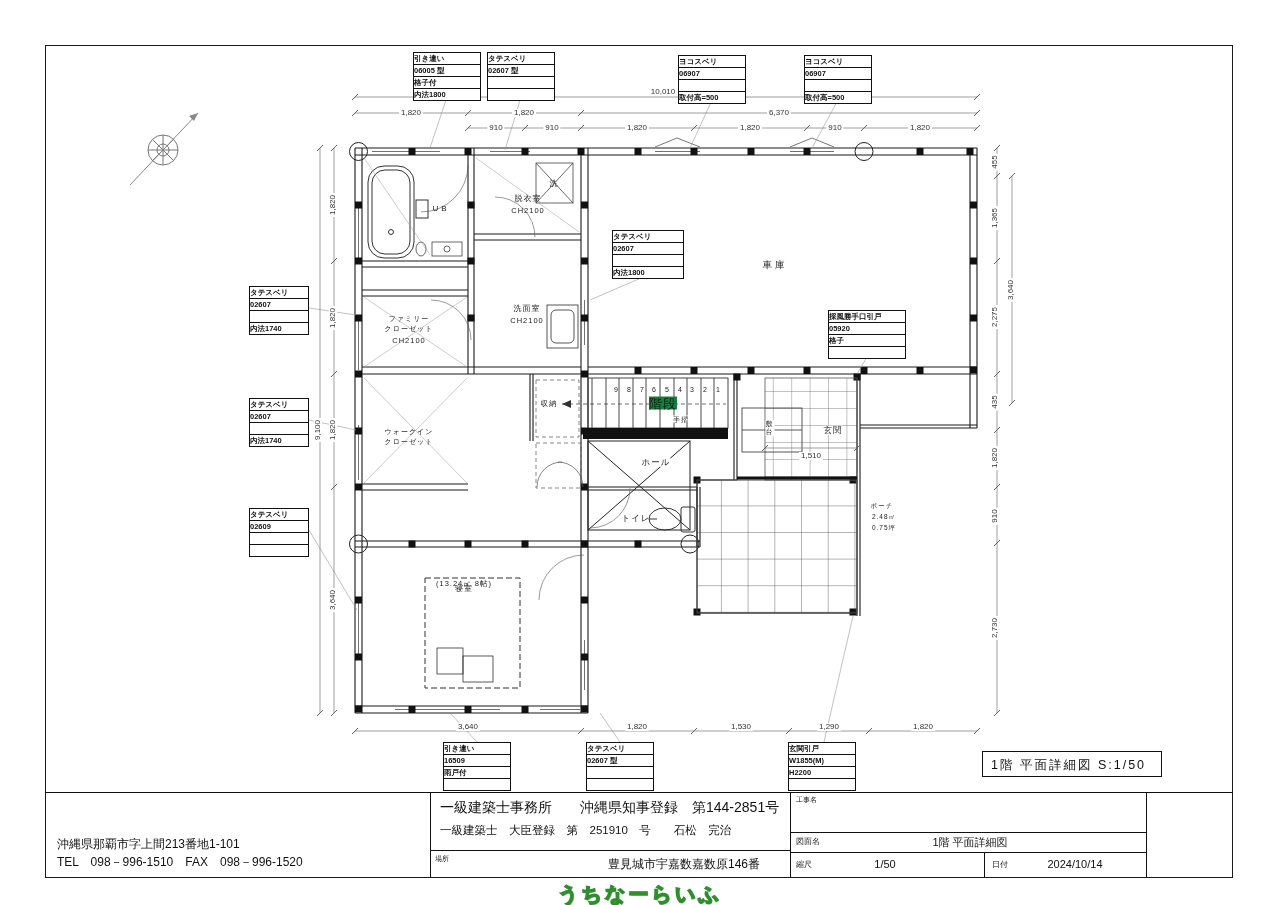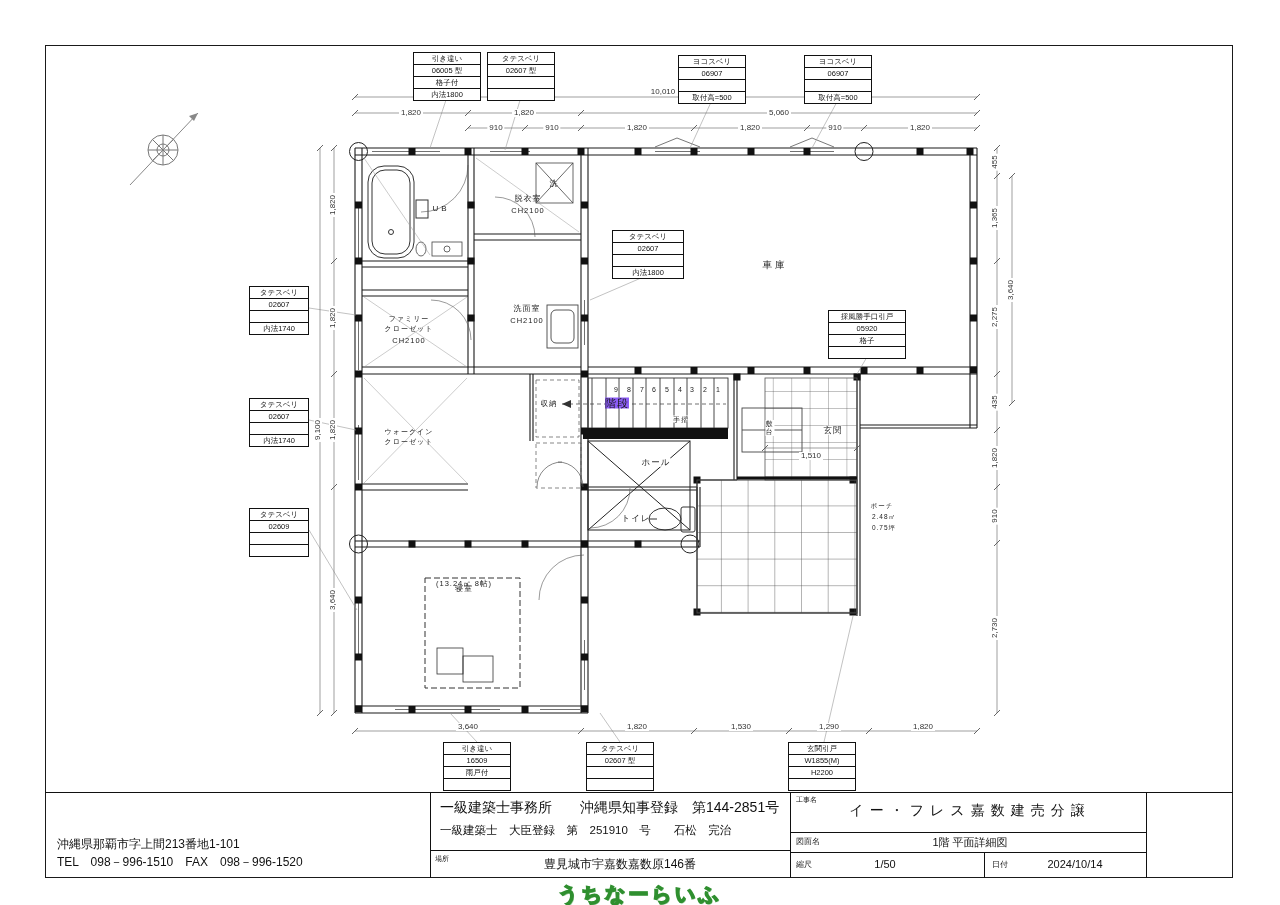--- a/index.html
+++ b/index.html
@@ -10,22 +10,22 @@
   svg{position:absolute;left:0;top:0;}
   
   .lbl{position:absolute;white-space:nowrap;color:#222;
        transform:translate(-50%,-50%);line-height:1;z-index:2;}
   .vlbl{position:absolute;white-space:nowrap;color:#222;
         transform:translate(-50%,-50%) rotate(-90deg);line-height:1;z-index:2;}
   .dim{font-size:8px;background:#fff;padding:0 2px;color:#333;}
   .room{font-size:8px;letter-spacing:1px;color:#1a1a1a;}
   
   .spec{position:absolute;border:1.4px solid #111;background:#fff;z-index:3;box-sizing:border-box;}
-  .spec .r{height:11px;line-height:11px;font-size:7.5px;text-align:center;
-           border-top:1px solid #111;overflow:hidden;white-space:nowrap;color:#111;}
+  .spec .r{height:11px;line-height:11px;font-size:7.5px;text-align:left;
+           border-top:1px solid #111;overflow:hidden;white-space:nowrap;color:#111;font-weight:bold;}
   .spec .r:first-child{border-top:0;}
   
   .plan-title{position:absolute;left:982px;top:751px;width:180px;height:26px;
               border:1.2px solid #111;background:#fff;font-size:12.5px;color:#111;
               line-height:26px;padding-left:8px;letter-spacing:2px;box-sizing:border-box;z-index:3;}
   
   .tbline{position:absolute;background:#111;z-index:3;}
   .tbtxt{position:absolute;color:#111;white-space:nowrap;z-index:4;}
   .watermark{position:absolute;left:50%;top:881px;transform:translateX(-50%);
              font-size:20px;font-weight:bold;letter-spacing:3px;color:#e9f5e9;
@@ -324,21 +324,21 @@
   <div class="spec" style="left:788px;top:742px;width:68px">
     <div class="r">玄関引戸</div>
     <div class="r">W1855(M)</div>
     <div class="r">H2200</div>
     <div class="r"></div>
   </div>
 
   <div class="lbl dim" style="left:663px;top:92px">10,010</div>
   <div class="lbl dim" style="left:411px;top:113px">1,820</div>
   <div class="lbl dim" style="left:524px;top:113px">1,820</div>
-  <div class="lbl dim" style="left:779px;top:113px">5,060</div>
+  <div class="lbl dim" style="left:779px;top:113px">6,370</div>
   <div class="lbl dim" style="left:496px;top:128px">910</div>
   <div class="lbl dim" style="left:552px;top:128px">910</div>
   <div class="lbl dim" style="left:637px;top:128px">1,820</div>
   <div class="lbl dim" style="left:750px;top:128px">1,820</div>
   <div class="lbl dim" style="left:835px;top:128px">910</div>
   <div class="lbl dim" style="left:920px;top:128px">1,820</div>
   <div class="lbl dim" style="left:468px;top:727px">3,640</div>
   <div class="lbl dim" style="left:637px;top:727px">1,820</div>
   <div class="lbl dim" style="left:741px;top:727px">1,530</div>
   <div class="lbl dim" style="left:829px;top:727px">1,290</div>
@@ -363,21 +363,21 @@
   <div class="lbl room" style="left:528px;top:211px;font-size:7.5px">CH2100</div>
   <div class="lbl room" style="left:554px;top:184px">洗</div>
   <div class="lbl room" style="left:527px;top:309px">洗面室</div>
   <div class="lbl room" style="left:527px;top:321px;font-size:7.5px">CH2100</div>
   <div class="lbl room" style="left:409px;top:318px;font-size:7px">ファミリー</div>
   <div class="lbl room" style="left:409px;top:328px;font-size:7px">クローゼット</div>
   <div class="lbl room" style="left:409px;top:341px;font-size:7.5px">CH2100</div>
   <div class="lbl room" style="left:409px;top:431px;font-size:7px">ウォークイン</div>
   <div class="lbl room" style="left:409px;top:441px;font-size:7px">クローゼット</div>
   <div class="lbl room" style="left:549px;top:404px;font-size:7.5px;background:#fff">収納</div>
-  <div class="lbl room" style="left:617px;top:403px;font-size:11px;background:#8b5cf6">階段</div>
+  <div class="lbl room" style="left:663px;top:403px;font-size:13px;background:#15803d">階段</div>
   <div class="lbl room" style="left:681px;top:419px;font-size:7px;background:#fff">手摺</div>
   <div class="lbl room" style="left:656px;top:462px;font-size:8.5px;background:#fff">ホール</div>
   <div class="lbl room" style="left:636px;top:518px;font-size:8.5px">トイレ</div>
   <div class="lbl room" style="left:775px;top:265px;font-size:9.5px;letter-spacing:3px">車庫</div>
   <div class="lbl room" style="left:833px;top:430px;font-size:8.5px;background:#fff">玄関</div>
   <div class="lbl room" style="left:770px;top:428px;font-size:7px;width:9px;white-space:normal;word-break:break-all;line-height:8px;background:#fff">敷台</div>
   <div class="lbl room" style="left:882px;top:506px;font-size:6.5px">ポーチ</div>
   <div class="lbl room" style="left:884px;top:517px;font-size:6.5px">2.48㎡</div>
   <div class="lbl room" style="left:884px;top:528px;font-size:6.5px">0.75坪</div>
   <div class="lbl room" style="left:464px;top:589px">寝室</div>
@@ -386,38 +386,38 @@
   <div class="lbl" style="left:616px;top:389px;font-size:7px">9</div>
   <div class="lbl" style="left:629px;top:389px;font-size:7px">8</div>
   <div class="lbl" style="left:642px;top:389px;font-size:7px">7</div>
   <div class="lbl" style="left:654px;top:389px;font-size:7px">6</div>
   <div class="lbl" style="left:667px;top:389px;font-size:7px">5</div>
   <div class="lbl" style="left:680px;top:389px;font-size:7px">4</div>
   <div class="lbl" style="left:692px;top:389px;font-size:7px">3</div>
   <div class="lbl" style="left:705px;top:389px;font-size:7px">2</div>
   <div class="lbl" style="left:718px;top:389px;font-size:7px">1</div>
 
+  <div class="plan-title">1階 平面詳細図 S:1/50</div>
 
   <div class="tbline" style="left:45px;top:792px;width:1188px;height:1.4px"></div>
   <div class="tbline" style="left:430px;top:792px;width:1.4px;height:86px"></div>
   <div class="tbline" style="left:790px;top:792px;width:1.4px;height:86px"></div>
   <div class="tbline" style="left:1146px;top:792px;width:1.4px;height:86px"></div>
   <div class="tbline" style="left:430px;top:850px;width:360px;height:1px"></div>
   <div class="tbline" style="left:790px;top:832px;width:356px;height:1px"></div>
   <div class="tbline" style="left:790px;top:852px;width:356px;height:1px"></div>
   <div class="tbline" style="left:984px;top:852px;width:1px;height:26px"></div>
 
   <div class="tbtxt" style="left:57px;top:836px;font-size:12px">沖縄県那覇市字上間213番地1-101</div>
   <div class="tbtxt" style="left:57px;top:854px;font-size:12px">TEL　098－996-1510　FAX　098－996-1520</div>
   <div class="tbtxt" style="left:440px;top:799px;font-size:14px">一級建築士事務所　　沖縄県知事登録　第144-2851号</div>
   <div class="tbtxt" style="left:440px;top:823px;font-size:11.5px">一級建築士　大臣登録　第　251910　号　　石松　完治</div>
   <div class="tbtxt" style="left:435px;top:854px;font-size:7px">場所</div>
-  <div class="tbtxt" style="left:480px;top:856px;width:280px;text-align:center;font-size:12px">豊見城市宇嘉数嘉数原146番</div>
+  <div class="tbtxt" style="left:480px;top:856px;width:280px;text-align:right;font-size:12px">豊見城市宇嘉数嘉数原146番</div>
   <div class="tbtxt" style="left:796px;top:795px;font-size:7px">工事名</div>
-  <div class="tbtxt" style="left:800px;top:802px;width:340px;text-align:center;font-size:14px;letter-spacing:6px">イー・フレス嘉数建売分譲</div>
   <div class="tbtxt" style="left:796px;top:836px;font-size:8px">図面名</div>
   <div class="tbtxt" style="left:800px;top:835px;width:340px;text-align:center;font-size:11px">1階 平面詳細図</div>
   <div class="tbtxt" style="left:796px;top:859px;font-size:8px">縮尺</div>
   <div class="tbtxt" style="left:850px;top:858px;width:70px;text-align:center;font-size:11px">1/50</div>
   <div class="tbtxt" style="left:992px;top:859px;font-size:8px">日付</div>
   <div class="tbtxt" style="left:1020px;top:858px;width:110px;text-align:center;font-size:11px">2024/10/14</div>
 
   <div class="watermark">うちなーらいふ</div>
 </div>
 

